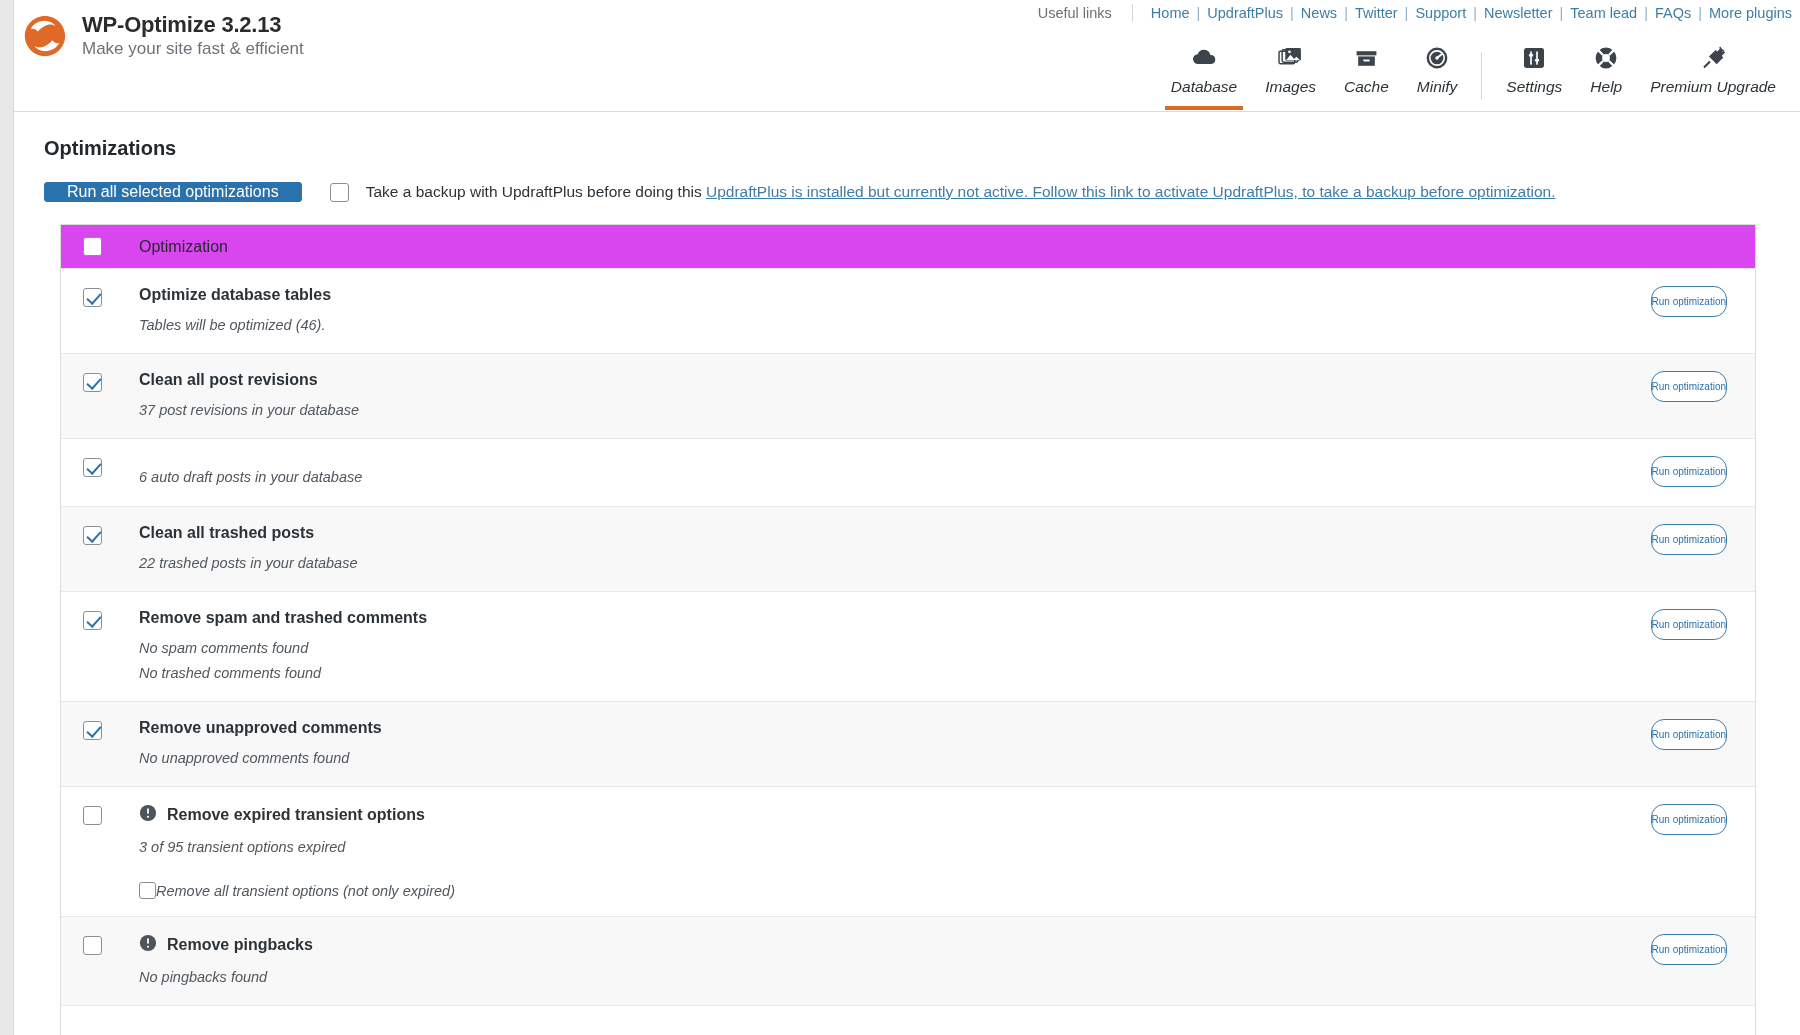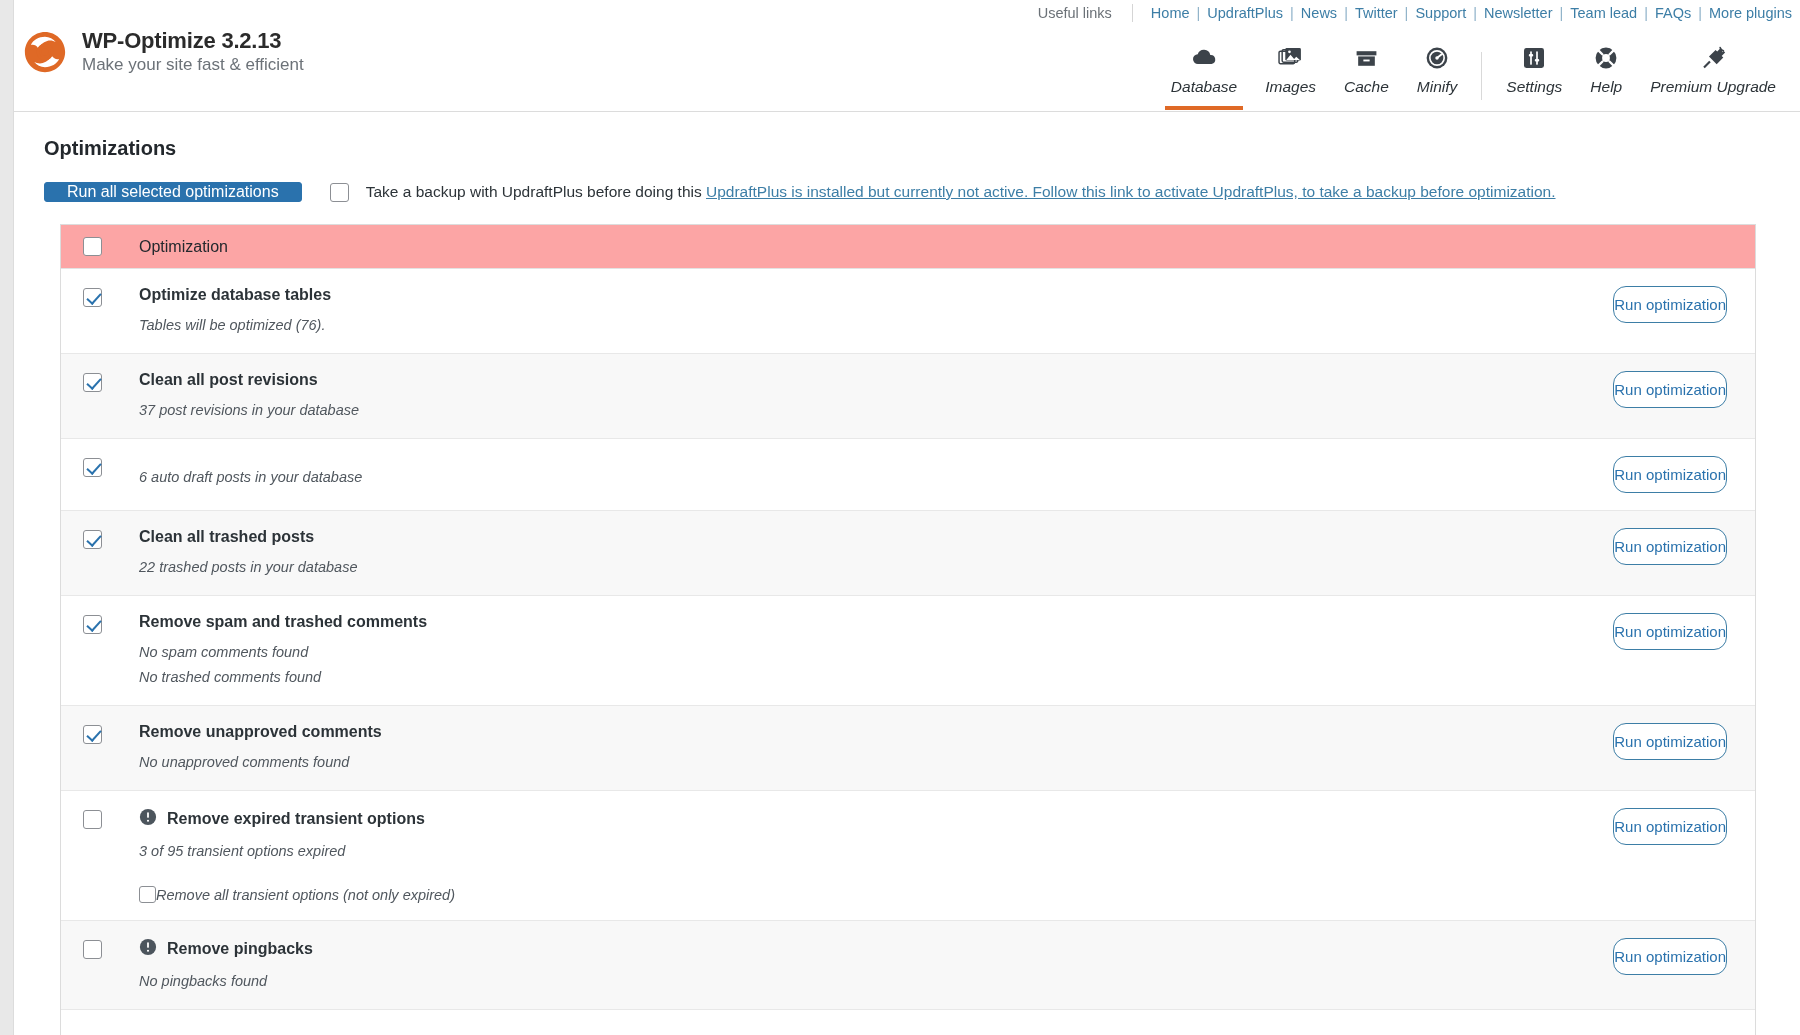--- a/index.html
+++ b/index.html
@@ -16,21 +16,21 @@
 
   
   .header { position: absolute; left: 14px; top: 0; right: 0; height: 112px; background: #fff; border-bottom: 1px solid #dcdcdc; }
 
   .useful-links { position: absolute; right: 8px; top: 2px; display: flex; align-items: center; gap: 0; height: 22px; font-size: 14.5px; }
   .useful-label { color: #6b7177; padding-right: 20px; border-right: 1px solid #d5d5d5; line-height: 18px; }
   .links-list { display: flex; align-items: center; padding-left: 18px; gap: 0; }
   .links-list a { color: #3d7ea6; text-decoration: none; white-space: nowrap; }
   .links-list .sep { color: #8fb2c9; padding: 0 7px; }
 
-  .brand { position: absolute; left: 8px; top: 28px; display: flex; align-items: center; gap: 14px; }
+  .brand { position: absolute; left: 8px; top: 12px; display: flex; align-items: center; gap: 14px; }
   .logo { width: 46px; height: 46px; flex: 0 0 46px; }
   .brand-text .b-title { font-size: 22px; font-weight: bold; color: #2b2b2b; line-height: 1.15; letter-spacing: -0.2px; }
   .brand-text .b-sub { font-size: 17px; color: #6c7278; line-height: 1.3; margin-top: 1px; }
 
   .nav { position: absolute; right: 10px; top: 40px; display: flex; align-items: flex-end; height: 70px; }
   .nav-item { position: relative; display: flex; flex-direction: column; align-items: center; justify-content: flex-end; padding: 0 14px 14px 14px; text-decoration: none; cursor: pointer; min-width: 52px; font-style: italic; }
   .nav-item .nav-ico { height: 30px; display: flex; align-items: center; justify-content: center; color: #3c434a; }
   .nav-item .nav-lbl { font-size: 15.5px; color: #2c3338; margin-top: 5px; white-space: nowrap; }
   .nav-item.active::after { content: ""; position: absolute; left: 8px; right: 8px; bottom: 0; height: 4px; background: #df6926; }
   .nav-sep { width: 1px; height: 48px; background: #d9d9d9; margin: 0 10px 10px 10px; align-self: flex-end; }
@@ -43,37 +43,37 @@
   .btn-primary { background: #2a72ad; color: #fff; border: 1px solid #2a72ad; border-radius: 3px; font-size: 16px; padding: 0 22px; cursor: pointer; font-family: inherit; }
   .backup-row { display: flex; align-items: center; margin-left: 28px; font-size: 15.5px; color: #2c3338; }
   .cb { appearance: none; -webkit-appearance: none; width: 19px; height: 19px; border: 1px solid #8c8f94; border-radius: 3px; background: #fff; cursor: pointer; position: relative; flex: 0 0 19px; }
   .cb:checked { border-color: #8c8f94; }
   .cb:checked::after { content: ""; position: absolute; left: 5.5px; top: 1px; width: 6px; height: 12px; border: solid #2a72ad; border-width: 0 2.6px 2.6px 0; transform: rotate(42deg); }
   .backup-row .bk-text { margin-left: 17px; }
   .backup-row a { color: #3d7ea6; text-decoration: underline; }
 
   
   .opt-table { margin: 0 44px 0 46px; border: 1px solid #dcdcdc; border-bottom: none; background: #fff; }
-  .opt-head { display: flex; align-items: center; height: 44px; padding: 0 0 0 22px; border-bottom: 1px solid #e3e3e3; background: #fca5a5; }
+  .opt-head { display: flex; align-items: center; height: 44px; padding: 0 0 0 22px; border-bottom: 1px solid #e3e3e3; background: #d946ef; }
   .opt-head .h-label { font-size: 16px; color: #23282d; margin-left: 37px; }
 
   .opt-row { display: flex; align-items: flex-start; border-bottom: 1px solid #e8e8e8; padding: 17px 0 17px 22px; background: #fff; min-height: 68px; }
   .opt-row.alt { background: #f8f8f8; }
   .row-cb { padding-top: 2px; flex: 0 0 19px; }
   .row-main { flex: 1 1 auto; margin-left: 37px; padding-right: 20px; }
   .row-title { display: flex; align-items: center; gap: 10px; font-size: 16px; font-weight: bold; color: #2c3338; }
   .warn-ico { flex: 0 0 18px; }
   .row-desc { font-size: 14.5px; font-style: italic; color: #50575e; margin-top: 11px; line-height: 1.45; }
   .row-desc + .row-desc { margin-top: 4px; }
   .sub-opt { display: flex; align-items: center; margin-top: 24px; }
   .sub-opt .sub-lbl { font-size: 14.5px; font-style: italic; color: #50575e; }
   .cb-sm { width: 17px; height: 17px; flex: 0 0 17px; }
   .cb-sm:checked::after { left: 4.5px; top: 0.5px; width: 5px; height: 11px; }
   .row-action { flex: 0 0 auto; padding-right: 28px; }
-  .btn-run { background: #fff; color: #2a72ad; border: 1px solid #3d7ea6; border-radius: 13px; font-size: 15px; padding: 9px 0; cursor: pointer; font-family: inherit; white-space: nowrap; }
+  .btn-run { background: #fff; color: #2a72ad; border: 1px solid #3d7ea6; border-radius: 13px; font-size: 10px; padding: 9px 0; cursor: pointer; font-family: inherit; white-space: nowrap; }
 </style>
 </head>
 <body>
 
 <div id="root">
 
   <div class="wp-strip"></div>
 
   <div class="header">
 
@@ -206,21 +206,21 @@
         <input type="checkbox" class="cb" id="select-all-cb" style="">
         <span class="h-label">Optimization</span>
       </div>
       <div id="rows">
           <div class="opt-row">
             <div class="row-cb"><input type="checkbox" class="cb" checked="" style=""></div>
             <div class="row-main">
               <div class="row-title">
                 <span>Optimize database tables</span>
               </div>
-              <div class="row-desc">Tables will be optimized (76).</div>
+              <div class="row-desc">Tables will be optimized (46).</div>
             </div>
             <div class="row-action"><button class="btn-run">Run optimization</button></div>
           </div>
           <div class="opt-row alt">
             <div class="row-cb"><input type="checkbox" class="cb" checked="" style=""></div>
             <div class="row-main">
               <div class="row-title">
                 <span>Clean all post revisions</span>
               </div>
               <div class="row-desc">37 post revisions in your database</div>

